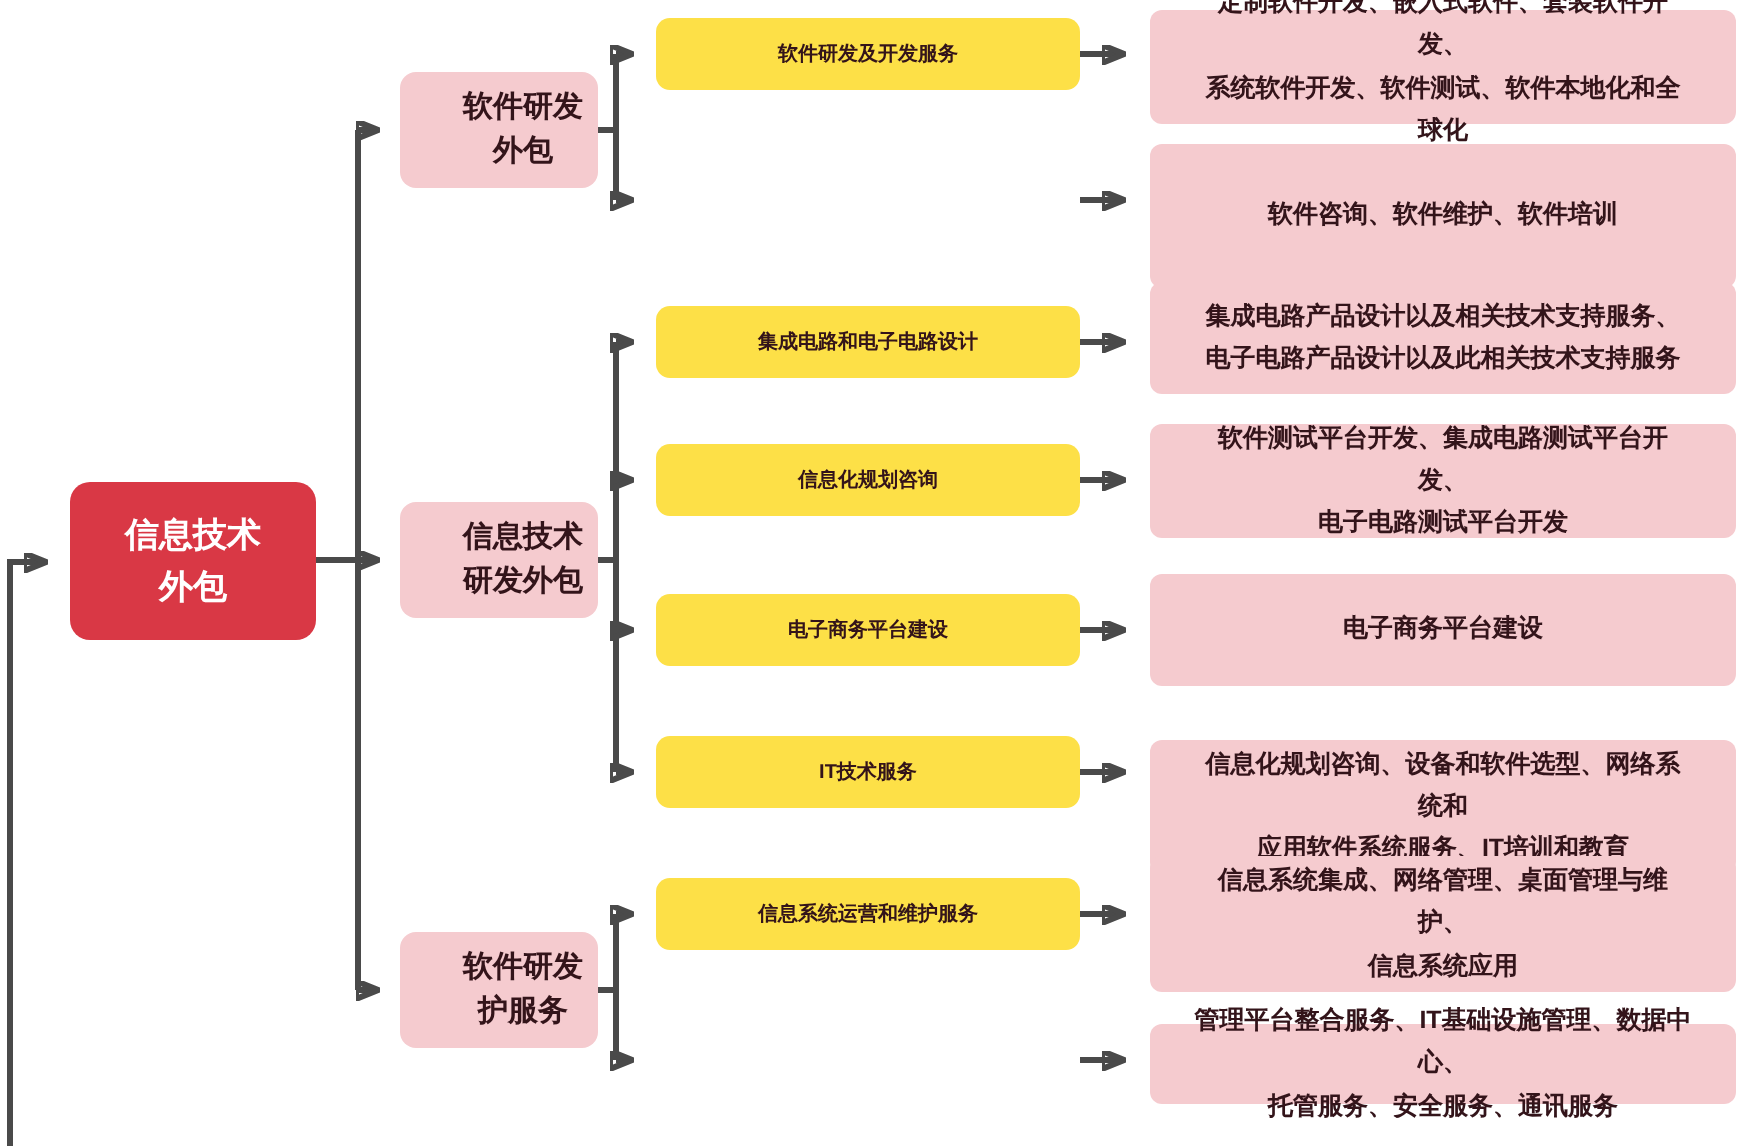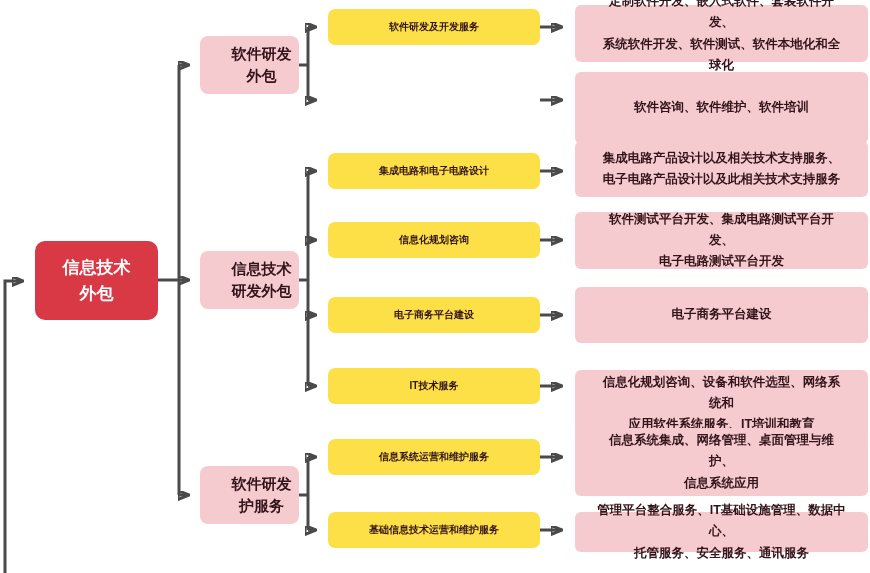--- a/index.html
+++ b/index.html
@@ -106,21 +106,20 @@
 研发外包</div>
   <div class="node lvl2" style="top:466px">软件研发
 护服务</div>
 
   <div class="node lvl3" style="top:9px">软件研发及开发服务</div>
   <div class="node lvl3" style="top:153px">集成电路和电子电路设计</div>
   <div class="node lvl3" style="top:222px">信息化规划咨询</div>
   <div class="node lvl3" style="top:297px">电子商务平台建设</div>
   <div class="node lvl3" style="top:368px">IT技术服务</div>
   <div class="node lvl3" style="top:439px">信息系统运营和维护服务</div>
-  <div class="node lvl3" style="top:512px">基础信息技术运营和维护服务</div>
 
   <div class="node desc" style="top:5px;height:57px">定制软件开发、嵌入式软件、套装软件开发、
 系统软件开发、软件测试、软件本地化和全球化</div>
   <div class="node desc" style="top:72px;height:72px">软件咨询、软件维护、软件培训</div>
   <div class="node desc" style="top:141px;height:56px">集成电路产品设计以及相关技术支持服务、
 电子电路产品设计以及此相关技术支持服务</div>
   <div class="node desc" style="top:212px;height:57px">软件测试平台开发、集成电路测试平台开发、
 电子电路测试平台开发</div>
   <div class="node desc" style="top:287px;height:56px">电子商务平台建设</div>
   <div class="node desc" style="top:370px;height:67px">信息化规划咨询、设备和软件选型、网络系统和

